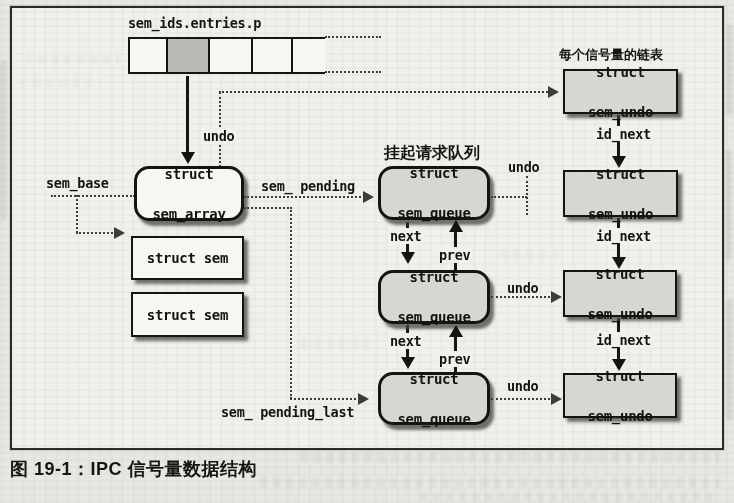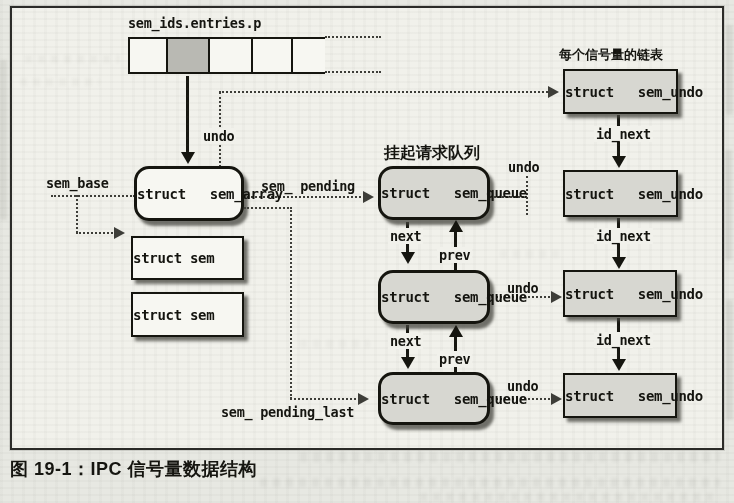--- a/index.html
+++ b/index.html
@@ -20,22 +20,22 @@
   .frame{position:absolute;left:10px;top:6px;width:710px;height:440px;
     border:2px solid var(--frame-border);background:var(--frame-background);
     box-shadow:0 0 0 1px rgba(60,60,55,.15);}
   .lbl{position:absolute;font:700 13.5px "DejaVu Sans Mono",monospace;
     letter-spacing:-.3px;white-space:pre;color:var(--text-color);}
   .lbl.bg{background:var(--frame-background);padding:0 2px;z-index:5;}
   .clabel{position:absolute;font:700 16px "Liberation Sans",sans-serif;
     white-space:pre;color:var(--text-color);}
   .clabel.small{font-size:13px;}
   .box{position:absolute;box-sizing:border-box;border:3px solid var(--box-border);
-    background:var(--box-fill-gray);display:flex;flex-direction:row;align-items:center;
-    font:700 14px "DejaVu Sans Mono",monospace;line-height:16px;
+    background:var(--box-fill-gray);display:flex;flex-direction:column;align-items:center;
+    justify-content:center;font:700 14px "DejaVu Sans Mono",monospace;line-height:16px;
     letter-spacing:-.3px;box-shadow:4px 5px 3px rgba(70,70,63,.75);z-index:3;text-align:center;gap:24px;}
   .box.rounded{border-radius:15px;}
   .box.white{background:var(--box-fill-white);}
   .box.thin{border-width:2px;box-shadow:4px 4px 3px rgba(70,70,63,.75);}
   .hdot{position:absolute;border-top:2px dotted var(--line-color);height:0;}
   .vdot{position:absolute;border-left:2px dotted var(--line-color);width:0;}
   .vsolid{position:absolute;border-left:3px solid var(--box-border);width:0;}
   .ah{position:absolute;width:0;height:0;z-index:4;}
   .ah-r{border-top:6px solid transparent;border-bottom:6px solid transparent;
         border-left:11px solid var(--line-color);}

